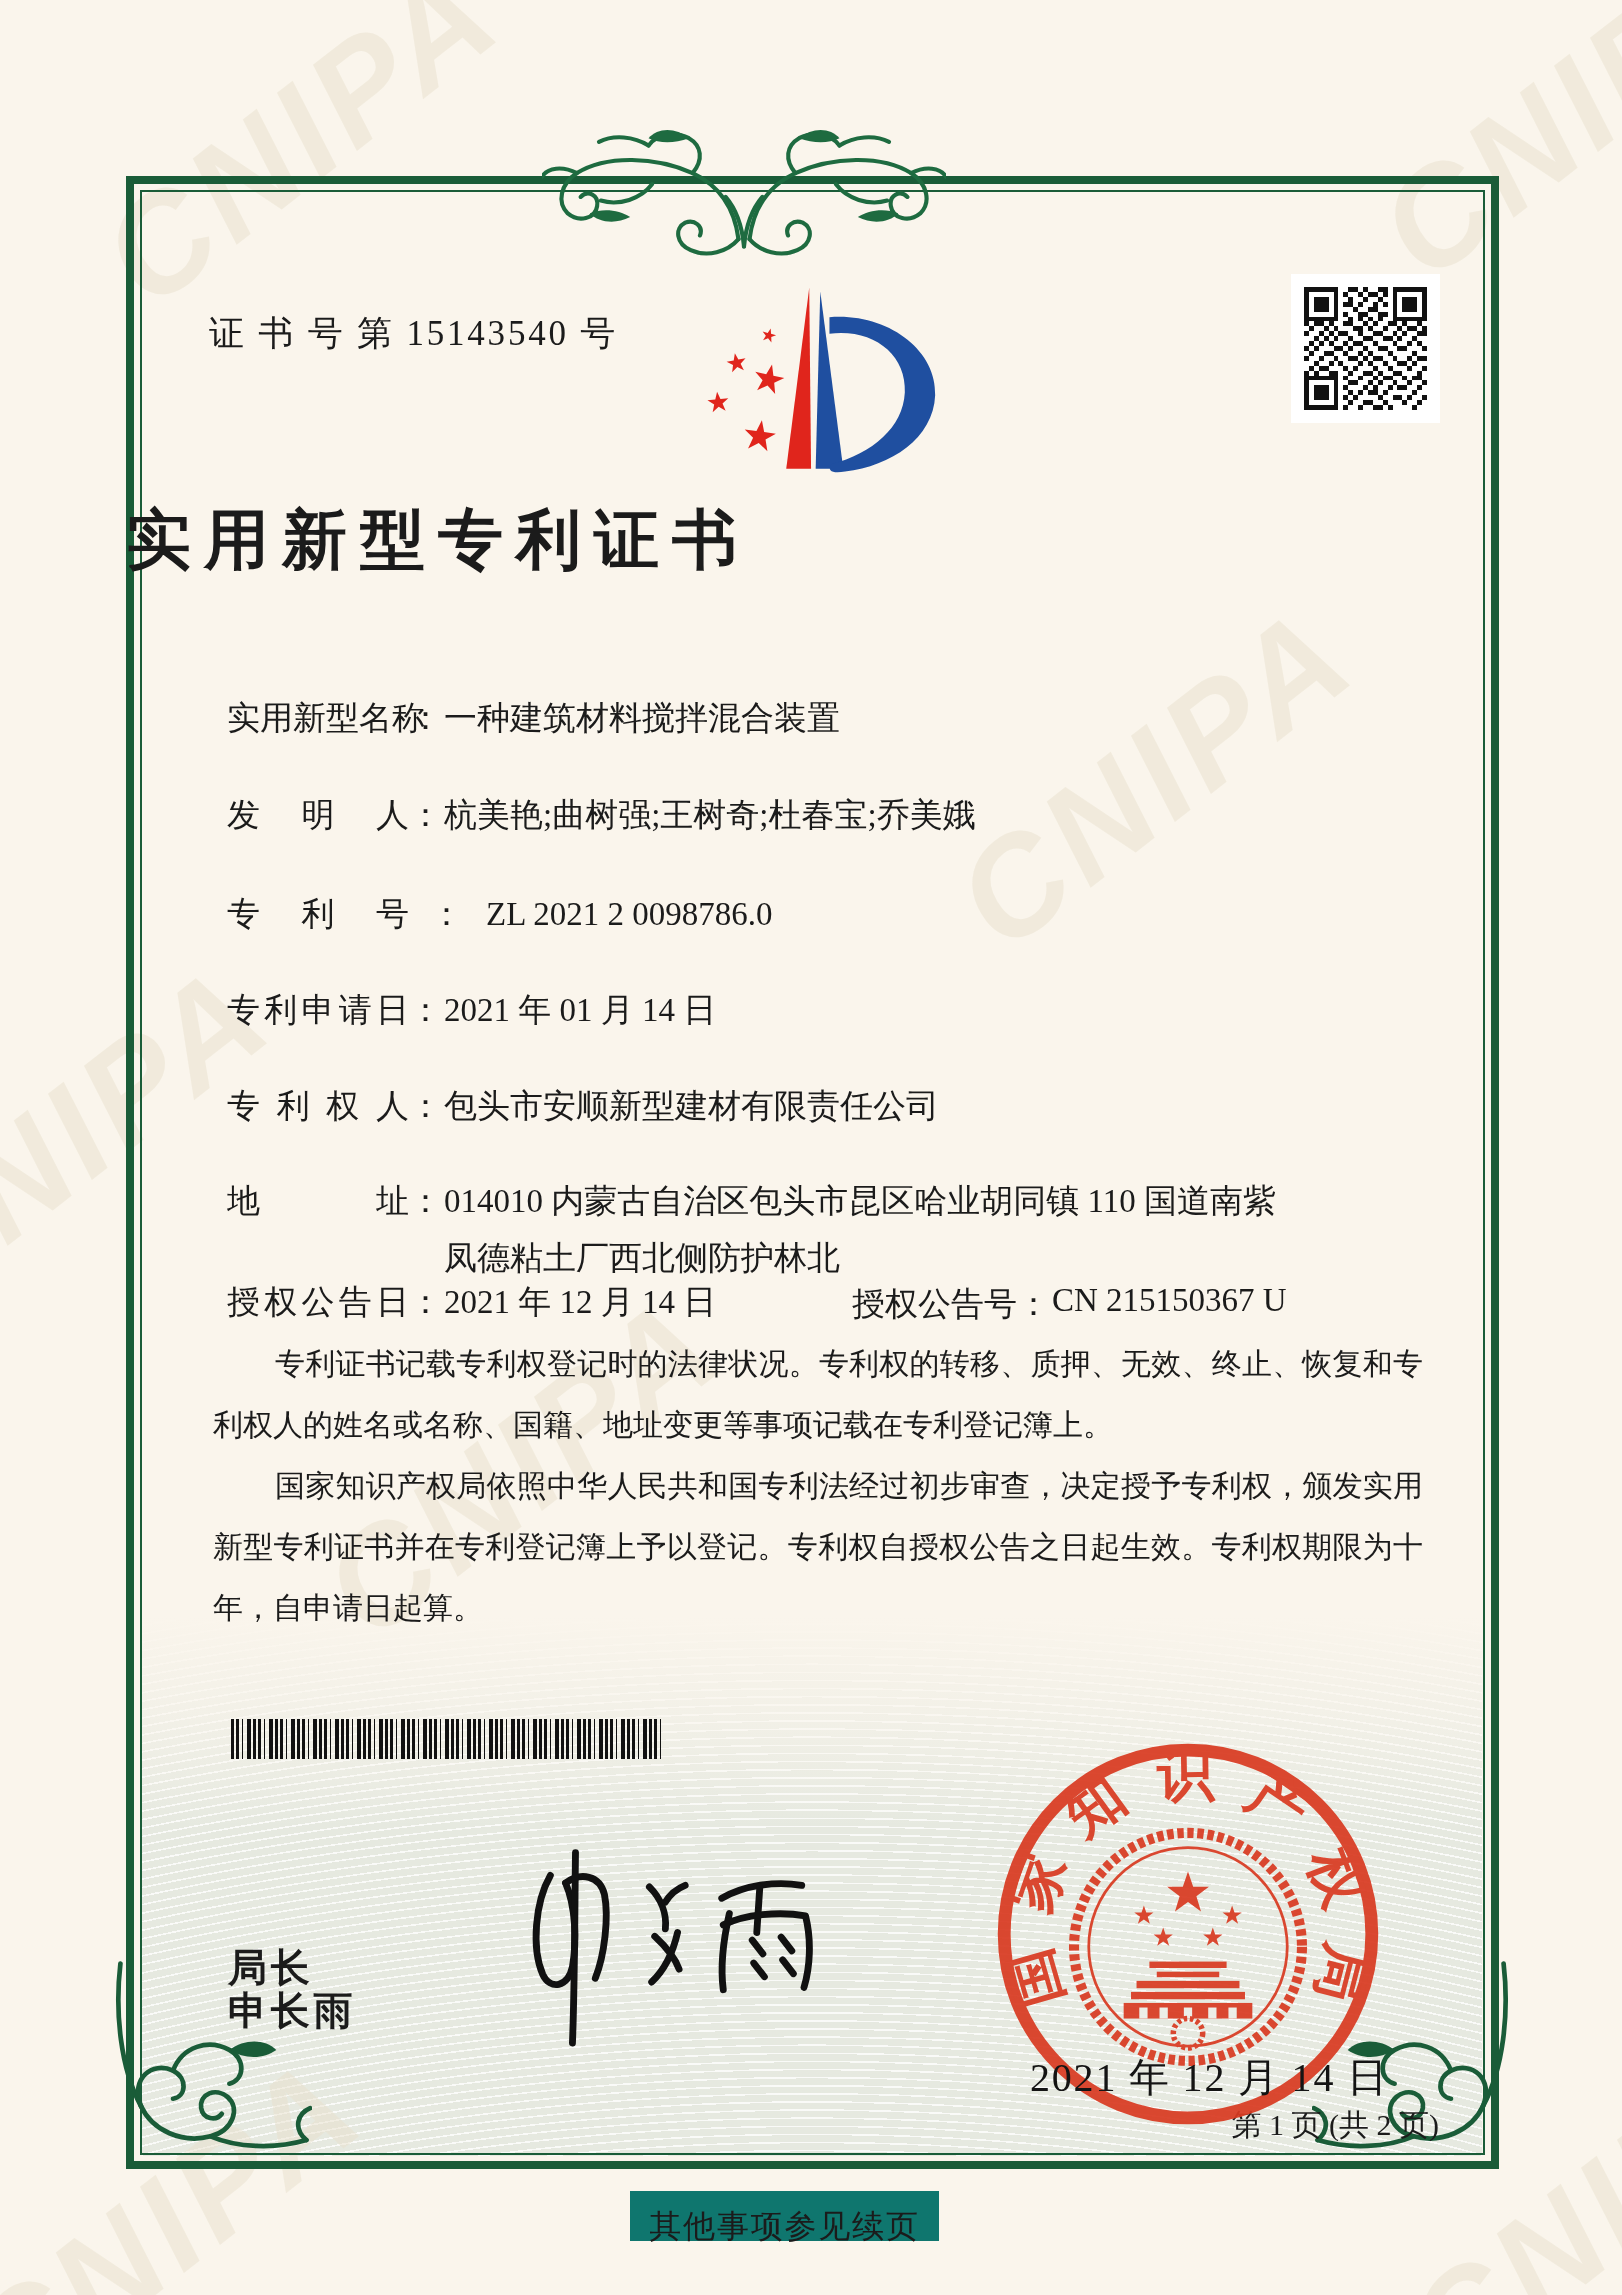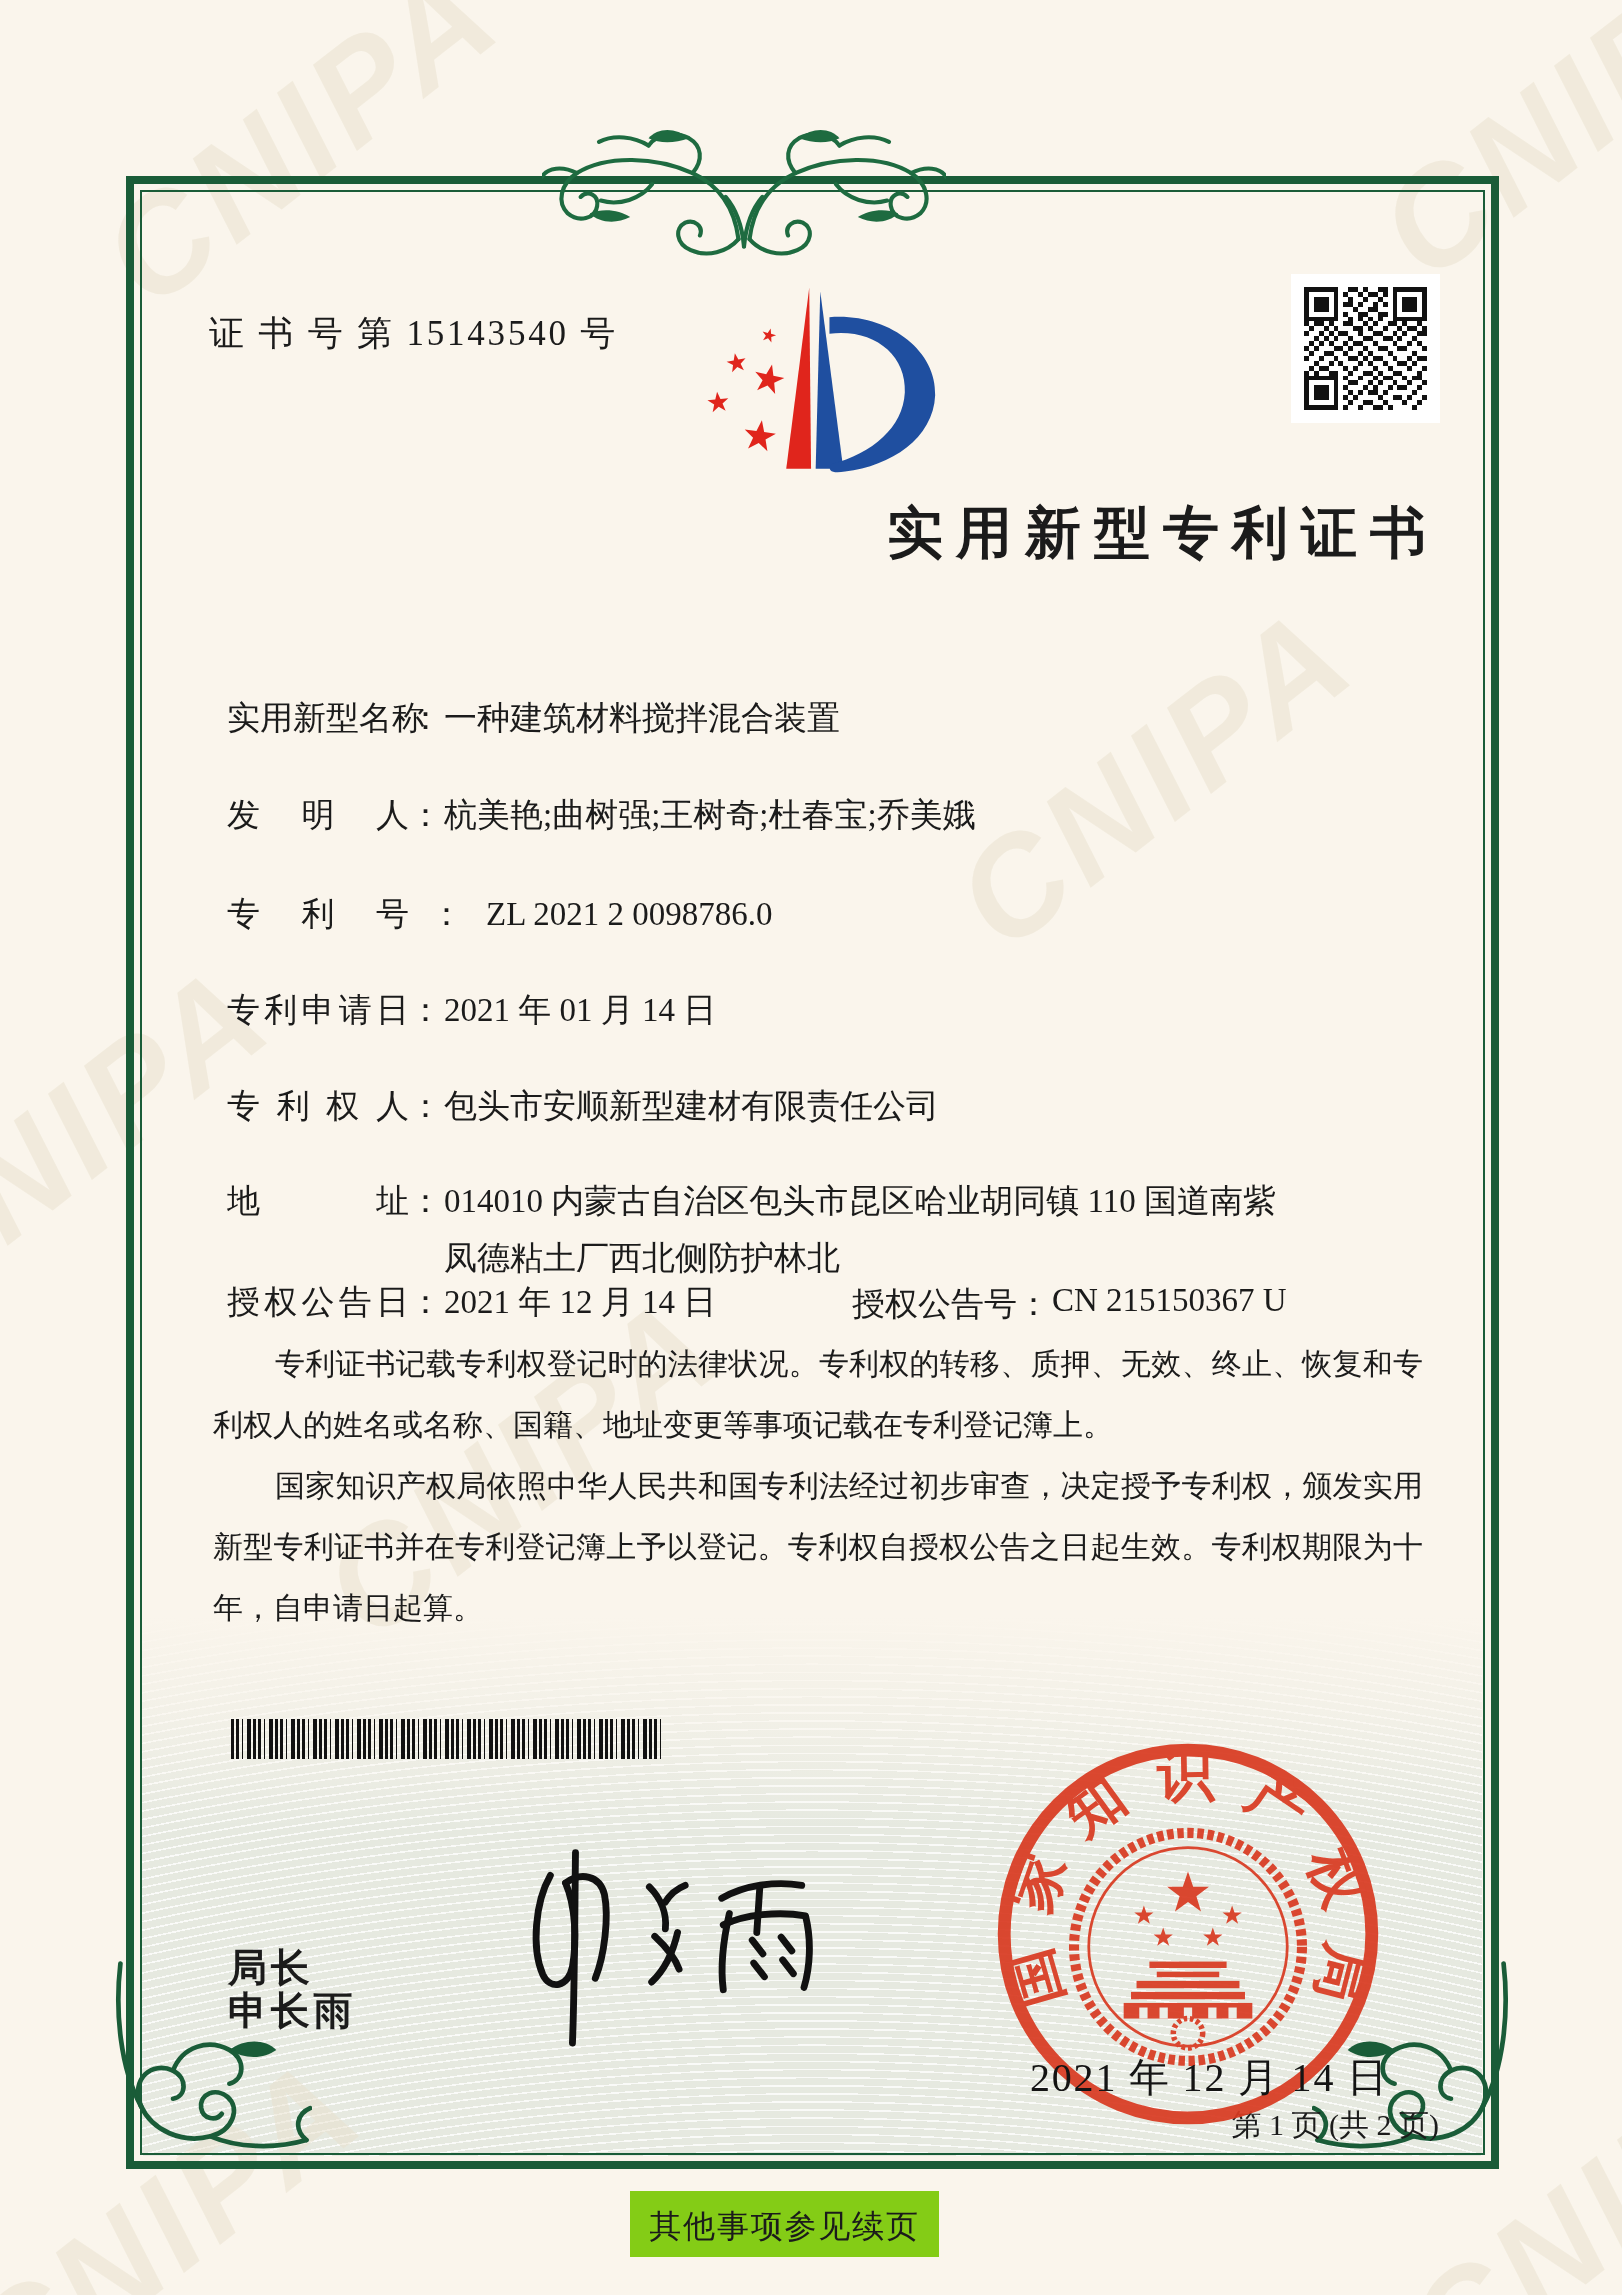--- a/index.html
+++ b/index.html
@@ -57,22 +57,22 @@
   .corner-left{left:96px;top:1956px;z-index:4;}
   .corner-right{left:1312px;top:1956px;z-index:4;transform:scaleX(-1);}
 
   .cert-no{left:209px;top:310px;font-size:35px;letter-spacing:2.8px;z-index:5;}
 
   .logo{left:675px;top:262px;z-index:5;}
   .qr{left:1291px;top:274px;width:149px;height:149px;background:#fff;z-index:5;padding:13px;}
   .qr svg{width:123px;height:123px;display:block;}
 
   .title{
-    left:126px;top:496px;width:1313px;text-align:right;
-    font-size:56px;font-weight:bold;letter-spacing:13px;z-index:5;
+    left:126px;top:496px;width:1313px;text-align:left;
+    font-size:65px;font-weight:bold;letter-spacing:13px;z-index:5;
   }
 
   .fieldrow{position:absolute;left:227px;display:flex;font-size:33px;line-height:1.25;z-index:5;white-space:nowrap;}
   .flabel{display:inline-block;width:182px;text-align:justify;text-align-last:justify;}
   .fcolon{display:inline-block;width:35px;}
   .fvalue{display:inline-block;}
   .row-name{top:698px;} .row-inv{top:795px;} .row-pno{top:894px;gap:21px;}
   .row-fdate{top:990px;} .row-patee{top:1086px;}
   .row-addr1{top:1181px;justify-content:center;} 
   .addr2{left:444px;top:1236px;font-size:33px;z-index:5;white-space:nowrap;}
@@ -95,21 +95,21 @@
   .signer-name{left:228px;top:1984px;font-size:39px;font-weight:600;z-index:5;
     font-family:"Liberation Sans","DejaVu Sans",sans-serif;letter-spacing:3.7px;}
   .signature{left:478px;top:1841px;z-index:5;}
 
   .seal{left:995px;top:1741px;z-index:6;}
   .seal-date{left:1030px;top:2050px;font-size:40px;letter-spacing:1.8px;z-index:7;color:#141414;white-space:nowrap;}
 
   .page-no{left:126px;top:2105px;width:1313px;text-align:right;font-size:30px;z-index:5;}
 
   .cont-note{
-    left:630px;top:2191px;width:309px;height:66px;background:#84cc16;z-index:2;
+    left:630px;top:2191px;width:309px;height:50px;background:#0f766e;z-index:2;
     text-align:center;line-height:70px;font-size:32px;letter-spacing:1.8px;
   }
 </style>
 </head>
 <body>
 
 <span class="wm" style="left:73px;top:55px;">CNIPA</span>
 <span class="wm" style="left:1350px;top:27.5px;">CNIPA</span>
 <span class="wm" style="left:927px;top:698px;">CNIPA</span>
 <span class="wm" style="left:-156px;top:1056px;">CNIPA</span>

